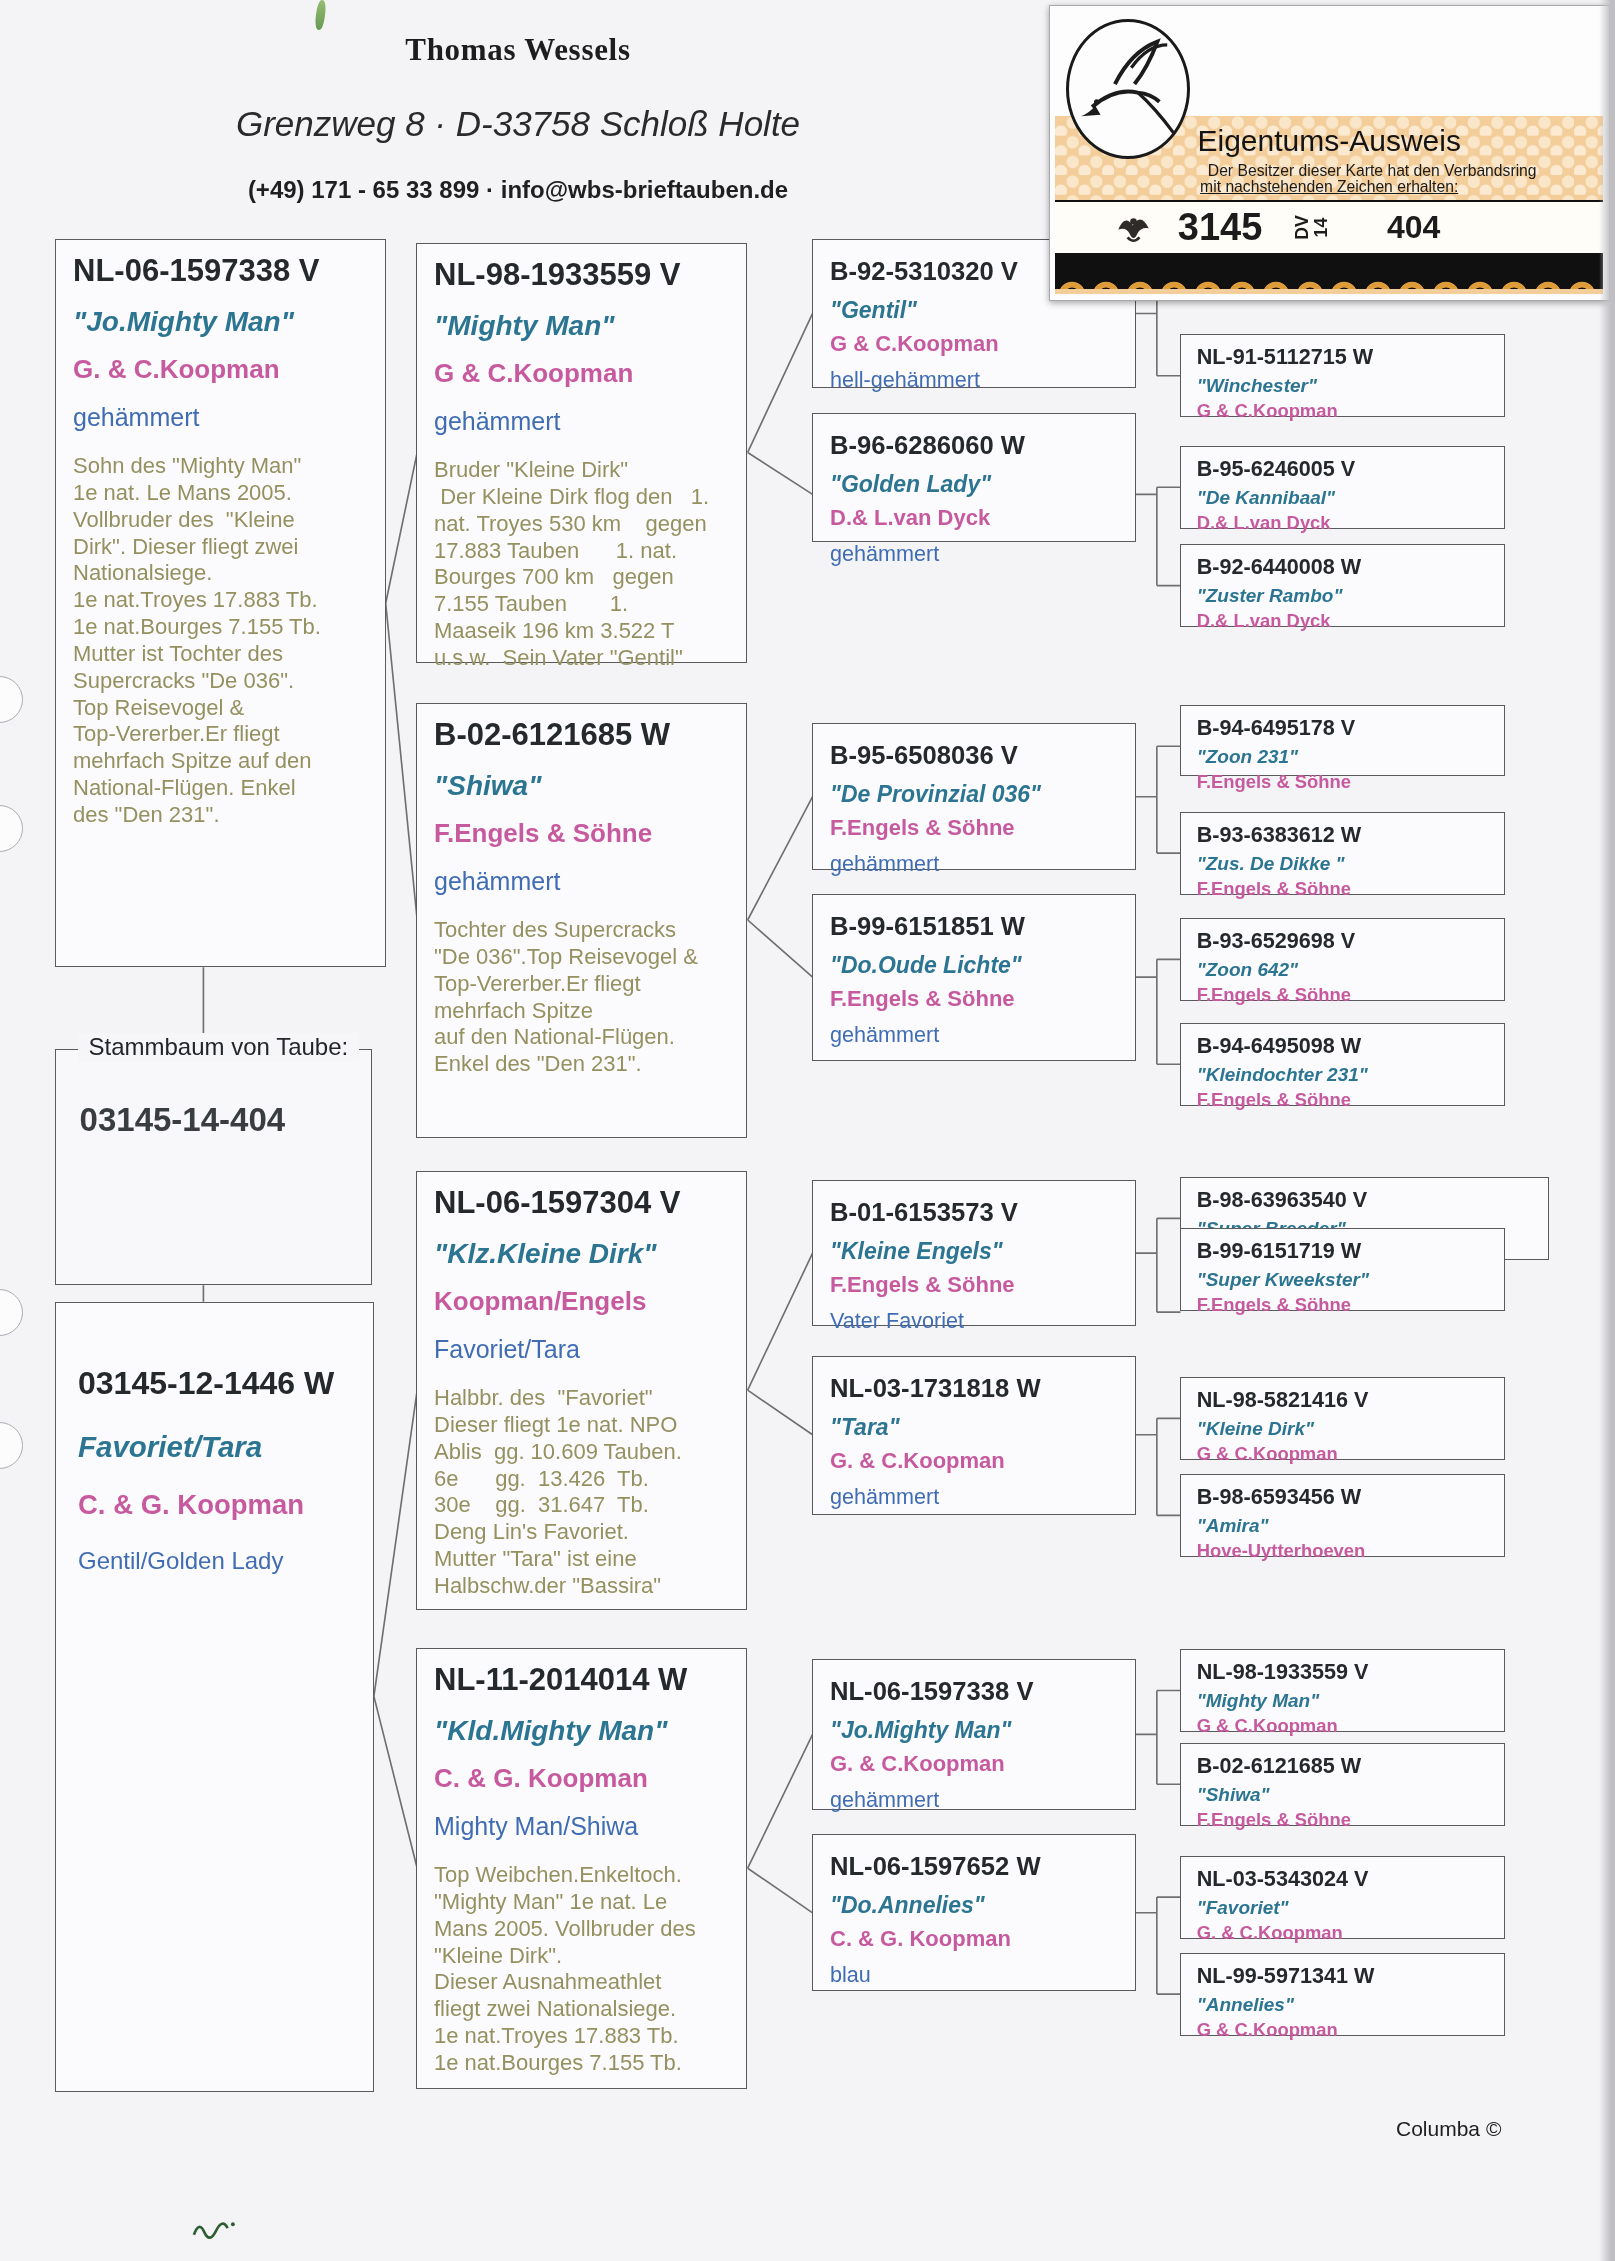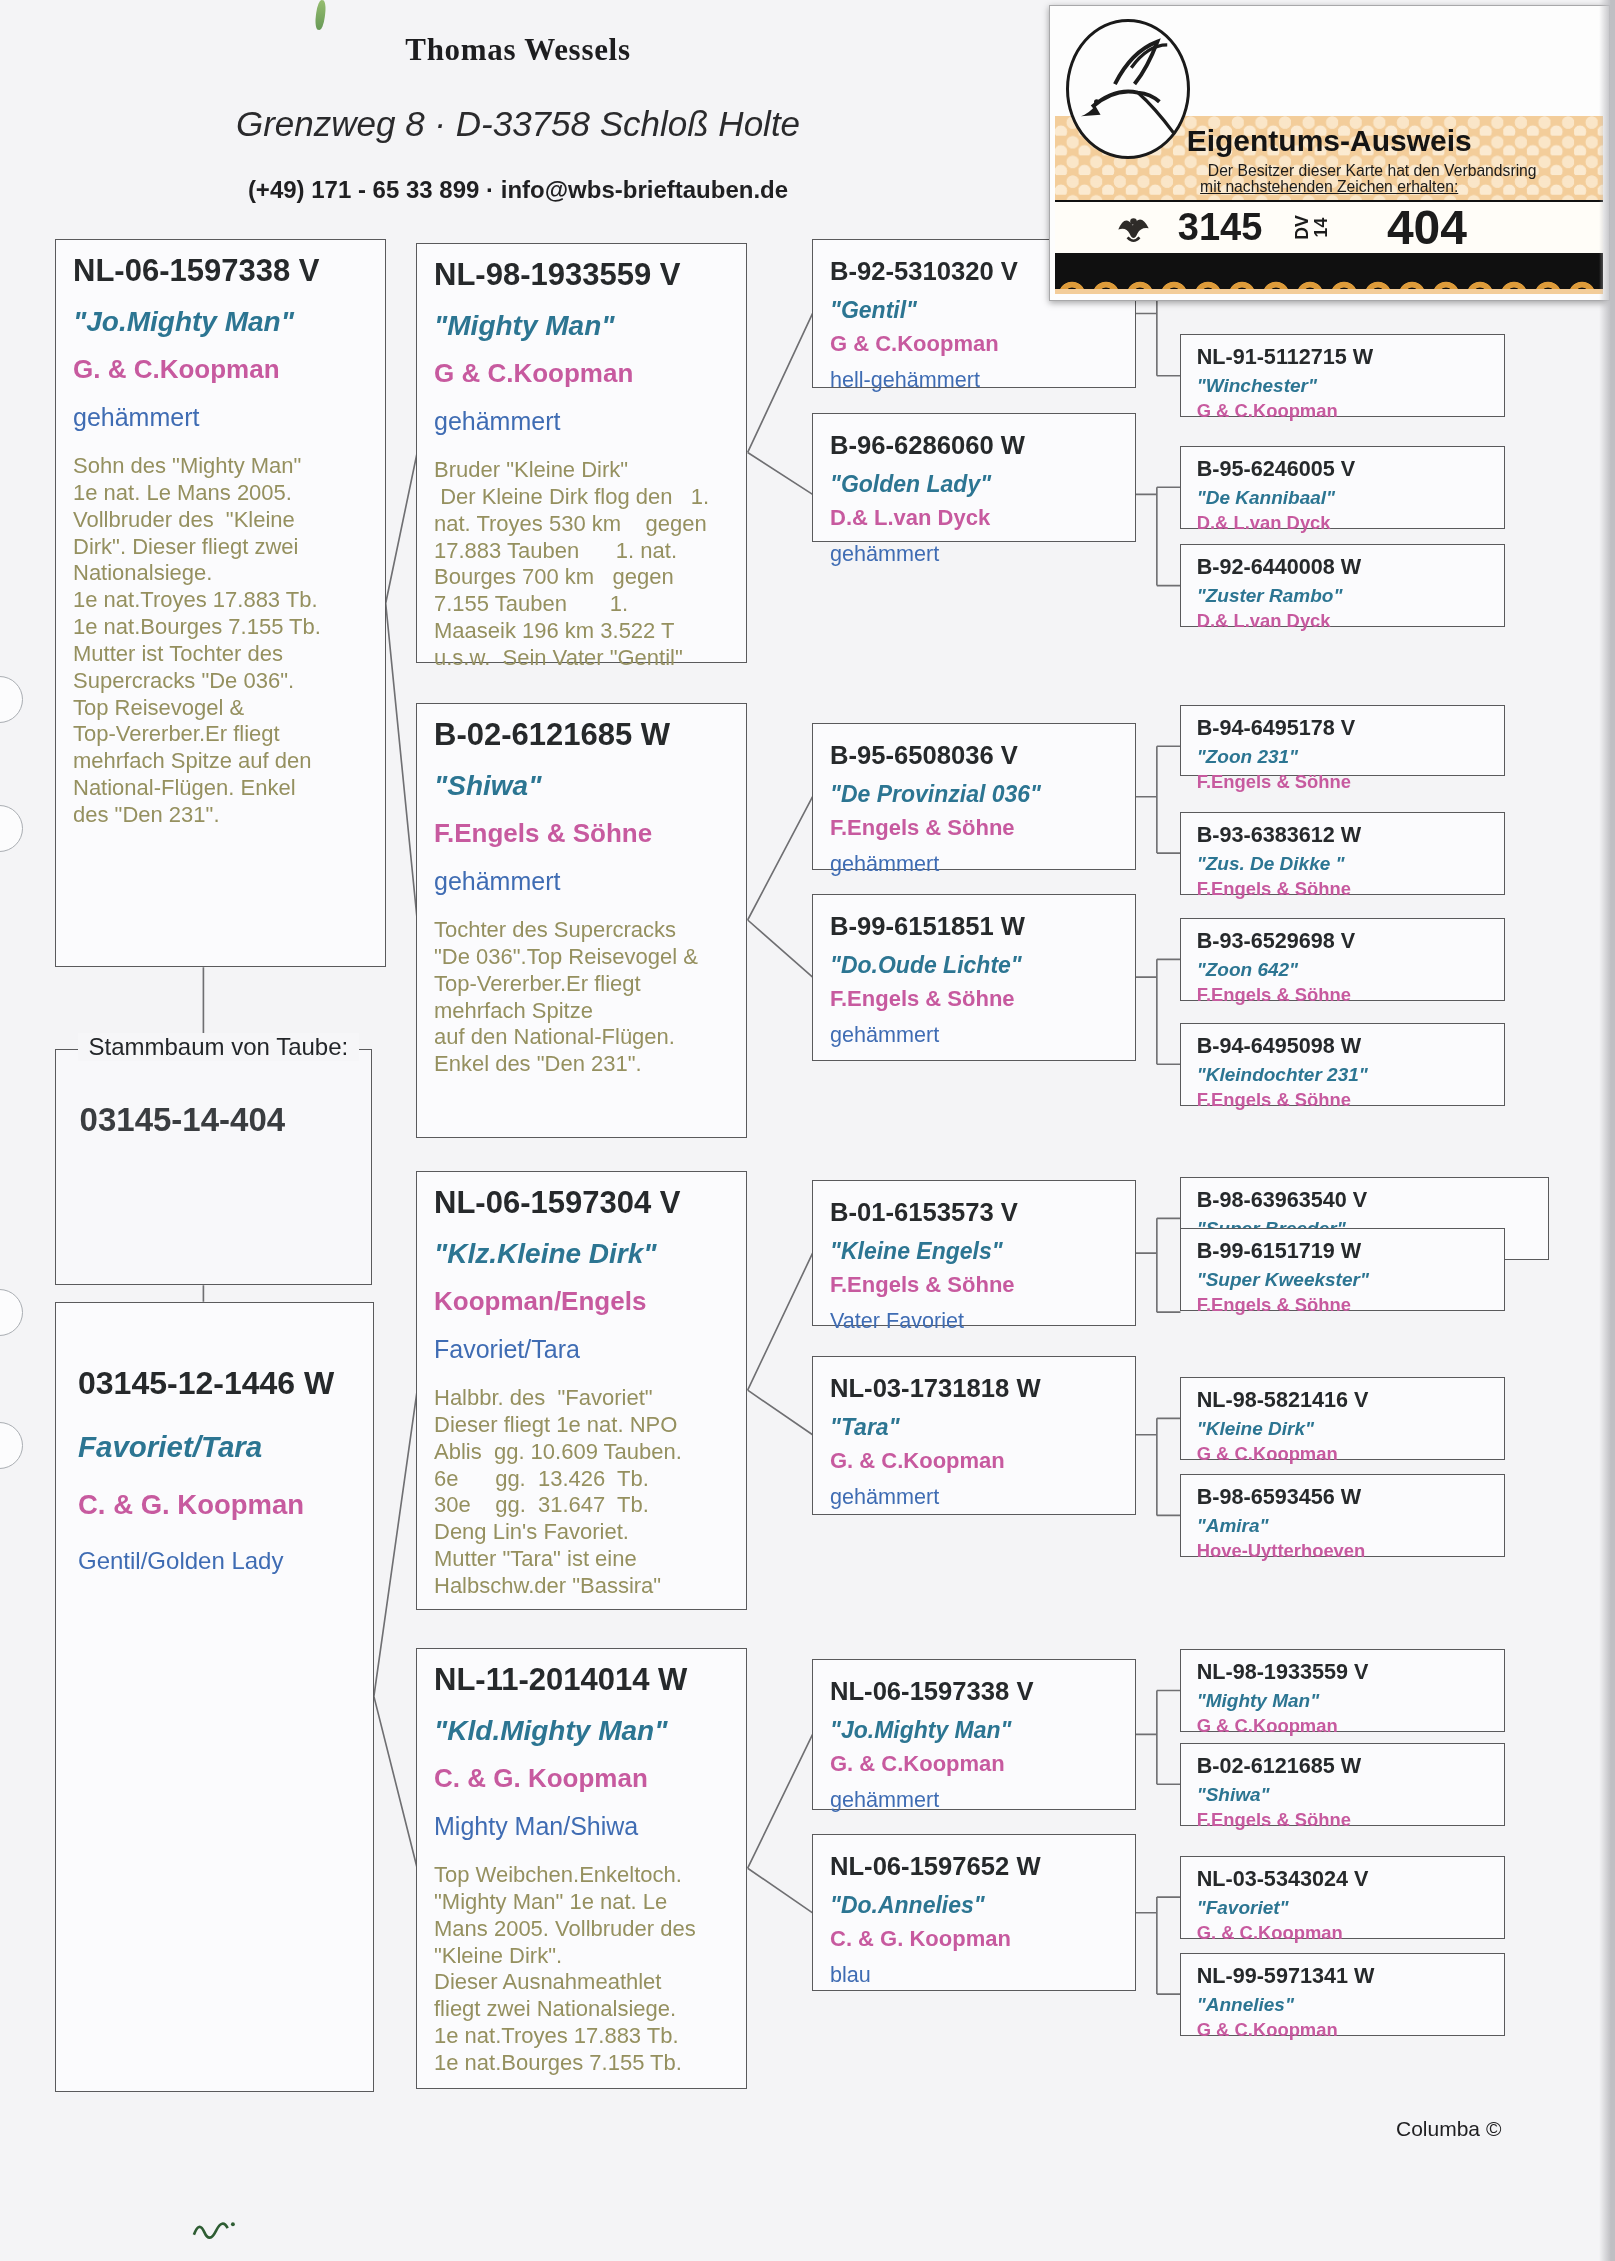--- a/index.html
+++ b/index.html
@@ -57,30 +57,30 @@
   #dove-oval{position:absolute;left:15.7px;top:13px;width:118px;height:134px;background:#fdfdfd;
              border:3.3px solid #1a1a1a;border-radius:50%;z-index:3;}
   #pen-photo{position:absolute;right:0;top:0;width:144px;height:105px;}
   #badge-body{position:absolute;left:5.2px;top:110px;width:548px;height:84px;
               background-color:#f3cd9a;
               background-image:
                 radial-gradient(circle at 5.9px 15.7px, rgba(255,250,238,.65) 0 5.9px, rgba(0,0,0,0) 6.6px),
                 radial-gradient(circle at 17.7px 6.6px, rgba(255,250,238,.55) 0 5.9px, rgba(0,0,0,0) 6.6px);
               background-size:23.6px 19.7px;}
   #badge-title{position:absolute;left:5.2px;top:118px;width:548px;text-align:center;
-               font-size:30px;font-weight:bold;color:#141414;z-index:4;}
+               font-size:30px;font-weight:normal;color:#141414;z-index:4;}
   .badge-sub{position:absolute;left:5.2px;width:548px;text-align:center;font-size:15.7px;color:#1b1b1b;z-index:4;}
   #badge-sub1{top:156px;padding-left:43px;} #badge-sub2{top:172px;text-decoration:underline;}
   #badge-strip{position:absolute;left:5.2px;top:194px;width:548px;height:55px;
                background:rgba(255,253,247,.82);border-top:2px solid #111;border-bottom:2px solid #111;
                display:flex;align-items:center;z-index:4;box-sizing:border-box;}
   #ring-left{font-size:38px;font-weight:bold;color:#1c1c1c;margin-left:23.6px;}
   #dv-block{transform:rotate(-90deg);font-size:17.7px;font-weight:bold;color:#1c1c1c;
             line-height:1.05;margin-left:37px;text-align:center;}
-  #ring-right{font-size:48px;font-weight:bold;color:#1c1c1c;margin-left:63px;text-align:right;}
+  #ring-right{font-size:32px;font-weight:bold;color:#1c1c1c;margin-left:63px;text-align:right;}
   #eagle-wrap{margin-left:58px;}
   #badge-arch{position:absolute;left:5.2px;top:249px;width:548px;height:34px;background-color:#101010;
               background-image:radial-gradient(circle at 50% 118%, rgba(0,0,0,0) 0 7.2px, #dd9b3a 7.9px 13px, rgba(0,0,0,0) 13.8px);
               background-size:34px 34px;background-repeat:repeat-x;z-index:4;}
   #badge-bottom{position:absolute;left:5.2px;top:283px;width:548px;height:5.2px;background:#f3cd9a;z-index:4;}
   
   #edge-right{position:absolute;right:0;top:0;width:17px;height:2261px;
               background:linear-gradient(to right, rgba(0,0,0,0), #bfbfc3 70%);z-index:7;}
   .punch{position:absolute;left:-23.6px;width:45px;height:45px;border-radius:50%;
          background:#fcfcfd;border:1.3px solid #a9adb2;z-index:3;}

